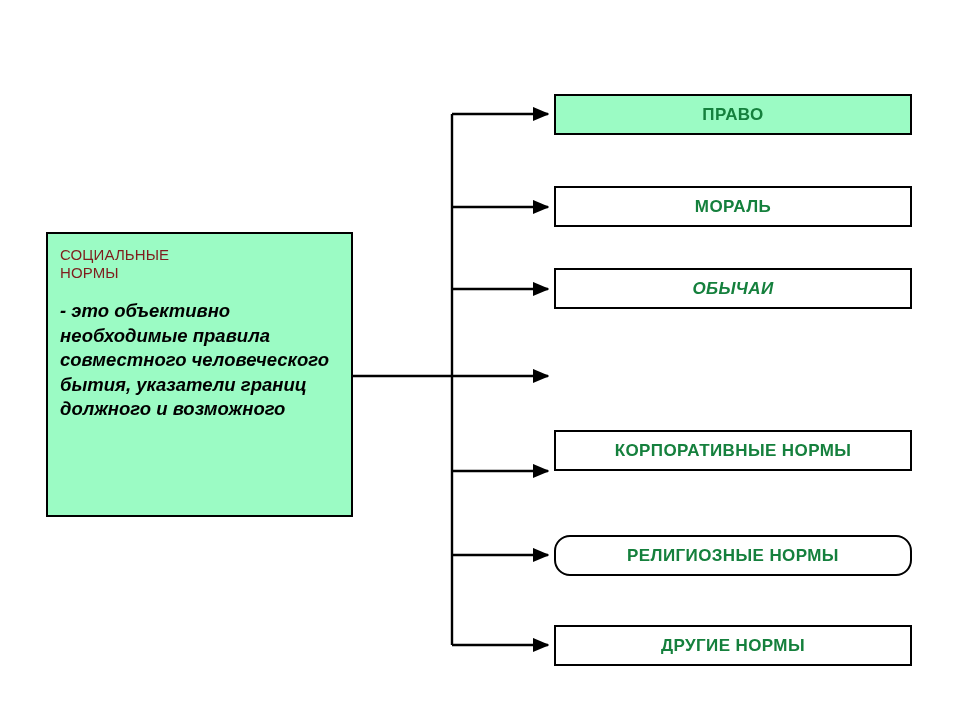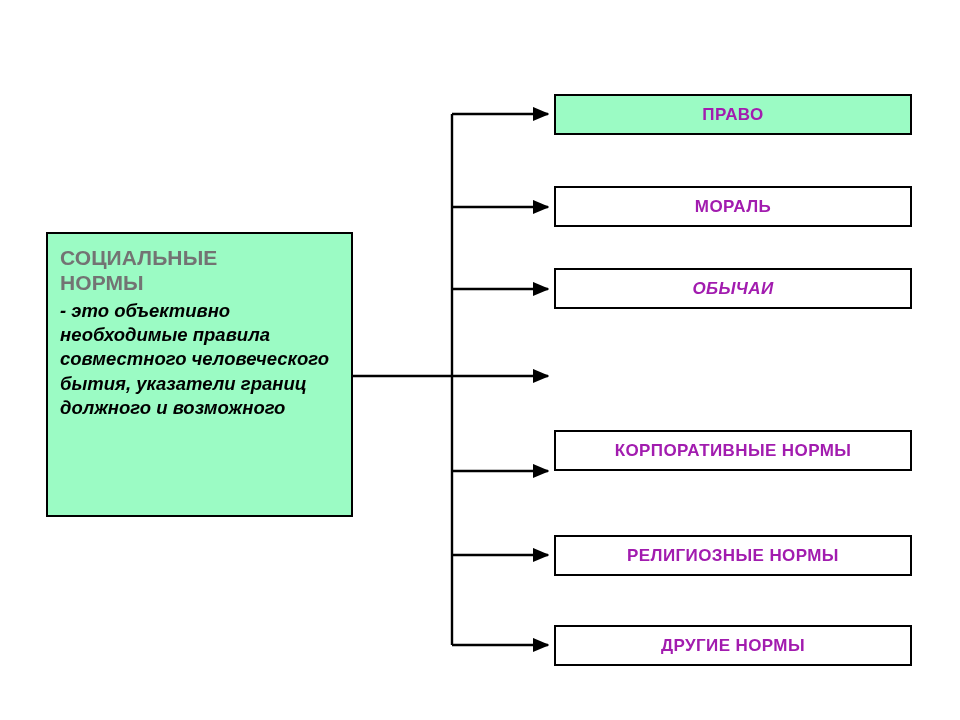--- a/index.html
+++ b/index.html
@@ -41,29 +41,29 @@
     left: 46px;
     top: 232px;
     width: 307px;
     height: 285px;
     box-sizing: border-box;
     background: #9BFBC4;
     border: 2px solid #000000;
     padding: 12px 10px 8px 12px;
   }
   .source-title {
-    font-size: 21px;
-    font-weight: bold;
+    font-size: 15px;
+    font-weight: normal;
     line-height: 1.18;
-    color: #737373;
+    color: #7f1d1d;
     letter-spacing: 0.1px;
     white-space: pre-line;
   }
   .source-body {
-    margin-top: 3px;
+    margin-top: 18px;
     font-size: 18.5px;
     font-weight: bold;
     font-style: italic;
     line-height: 1.32;
     color: #000000;
   }
 
   
   .cat-box {
     position: absolute;
@@ -76,21 +76,21 @@
     display: flex;
     align-items: center;
     justify-content: center;
   }
   .cat-box.accent {
     background: #9BFBC4;
   }
   .cat-label {
     font-size: 17px;
     font-weight: bold;
-    color: #a21caf;
+    color: #15803d;
     letter-spacing: 0.4px;
     line-height: 1;
     text-align: left;
   }
 </style>
 </head>
 <body>
 
 <div id="diagram">
 
@@ -136,21 +136,21 @@
 
   <div class="cat-box" style="top:268px;font-style:italic;">
     <span class="cat-label">ОБЫЧАИ</span>
   </div>
 
 
   <div class="cat-box" style="top:430px;">
     <span class="cat-label">КОРПОРАТИВНЫЕ НОРМЫ</span>
   </div>
 
-  <div class="cat-box" style="top:535px;">
+  <div class="cat-box" style="top:535px;border-radius:16px;">
     <span class="cat-label">РЕЛИГИОЗНЫЕ НОРМЫ</span>
   </div>
 
   <div class="cat-box" style="top:625px;">
     <span class="cat-label">ДРУГИЕ НОРМЫ</span>
   </div>
 
 </div>
 
 </body></html>

